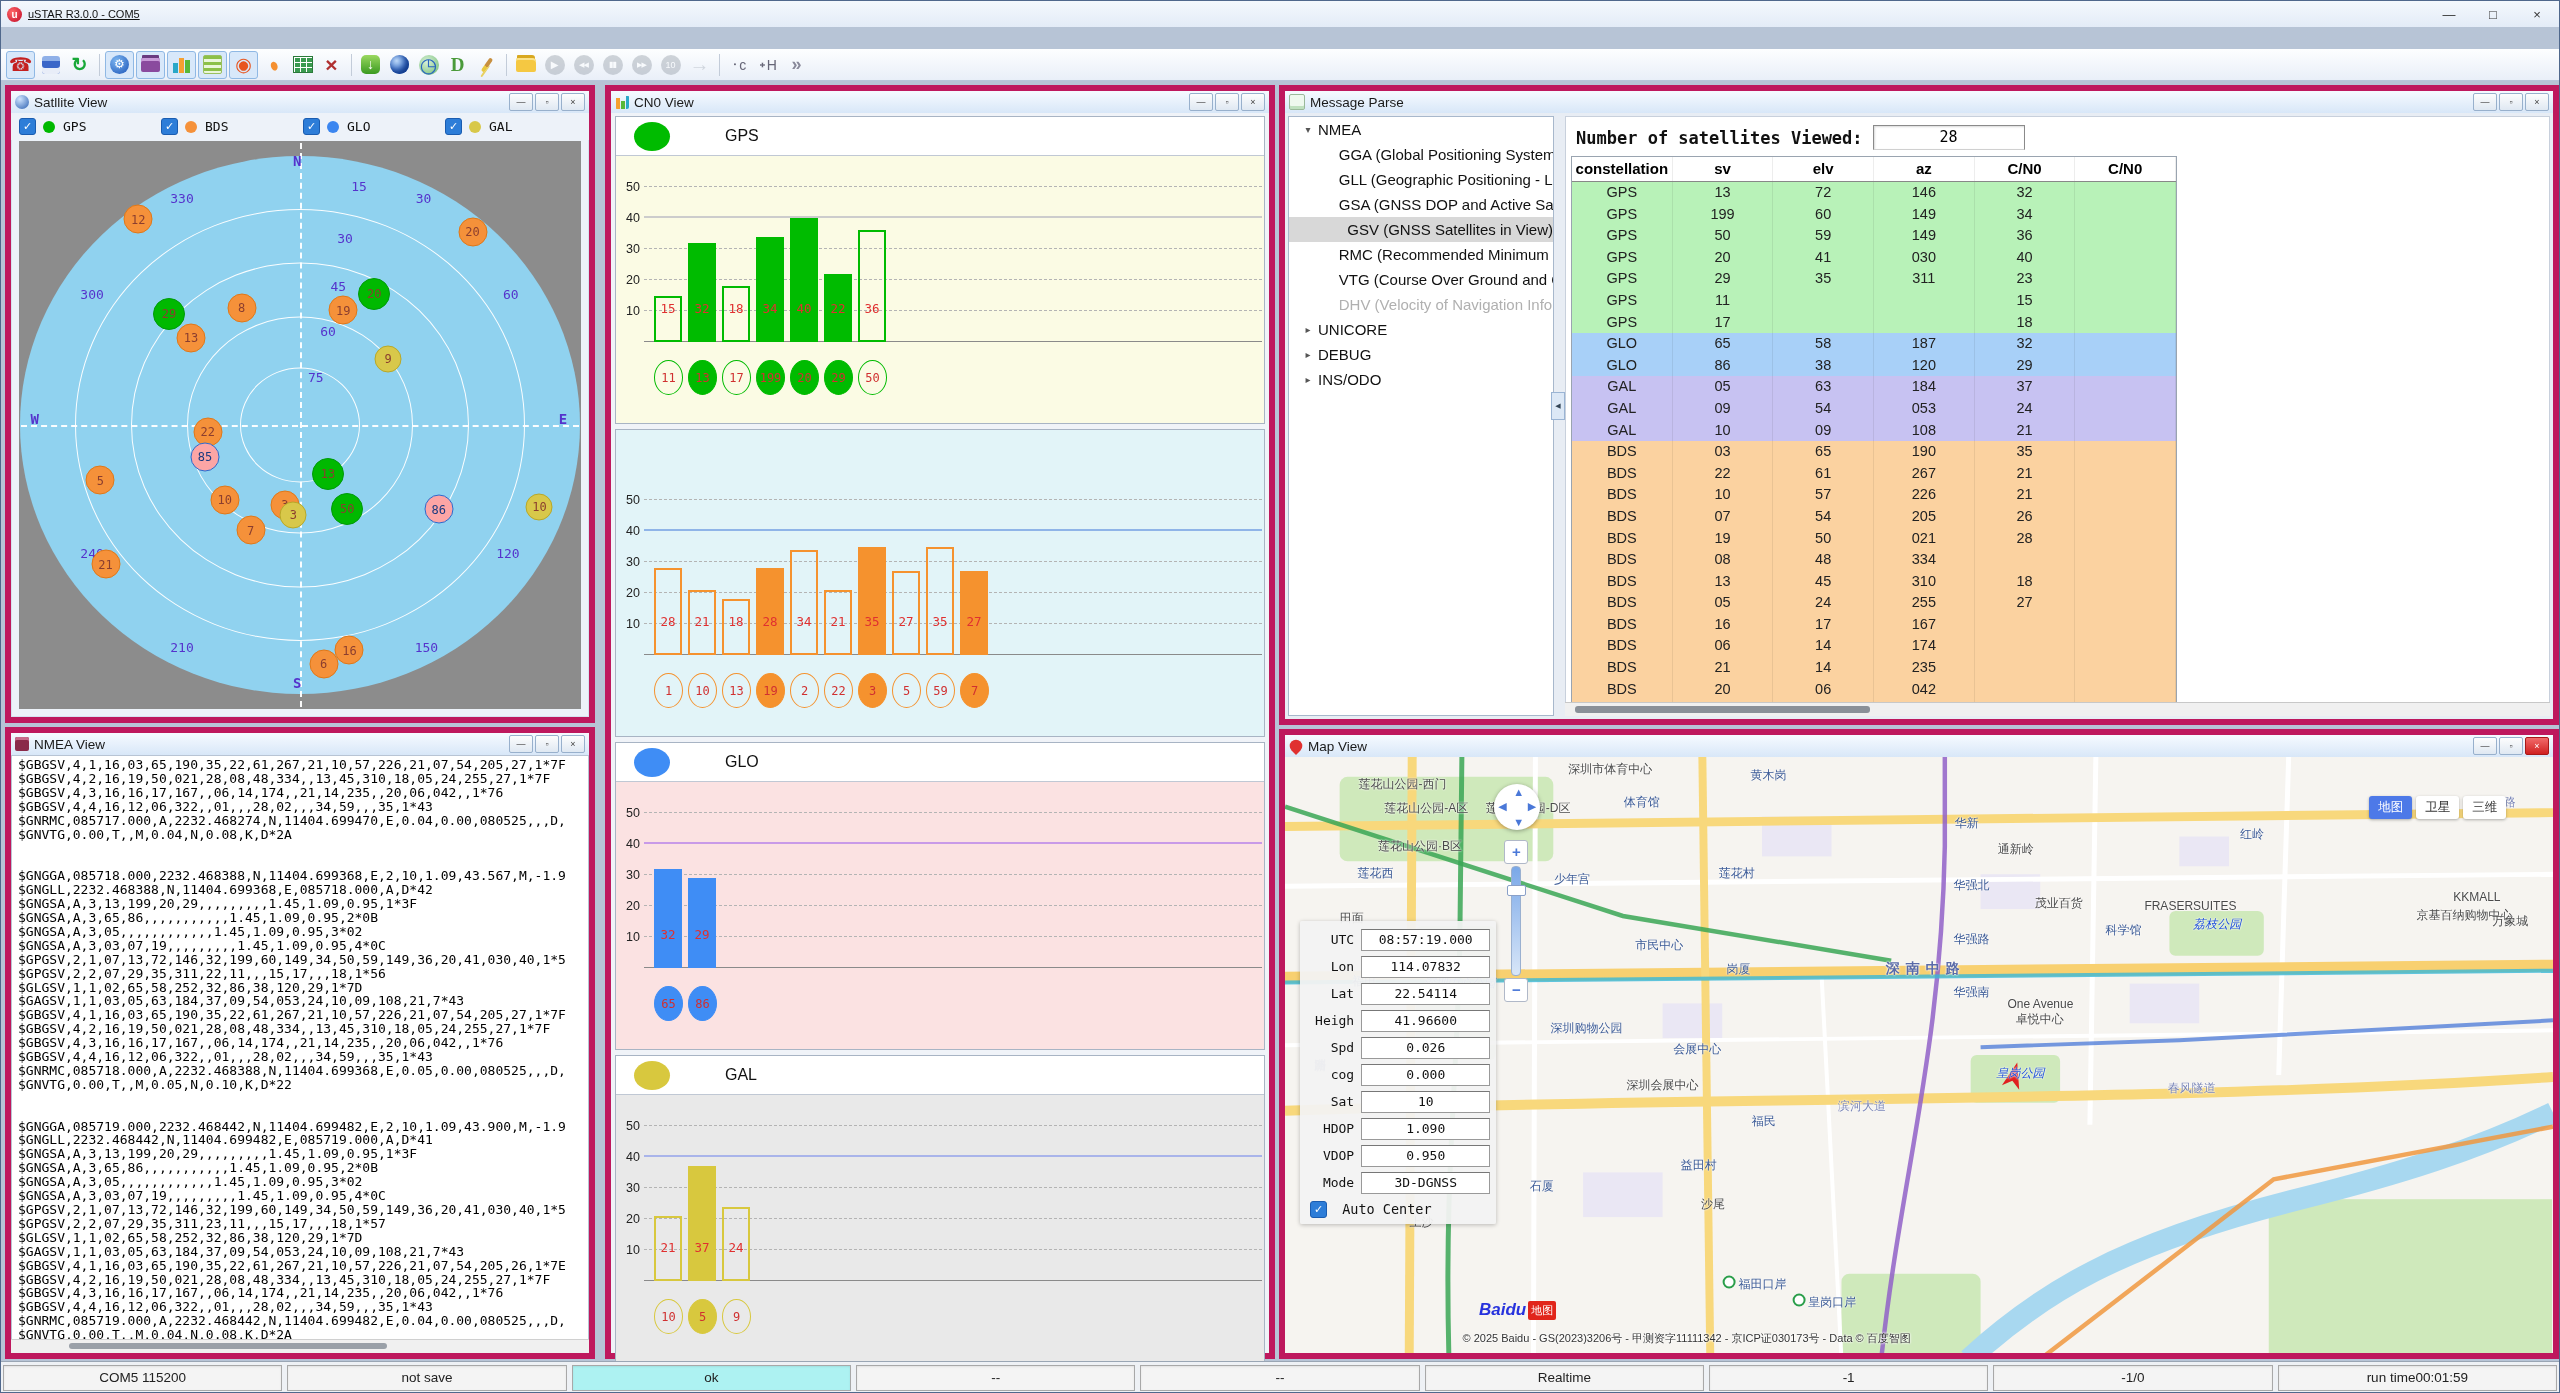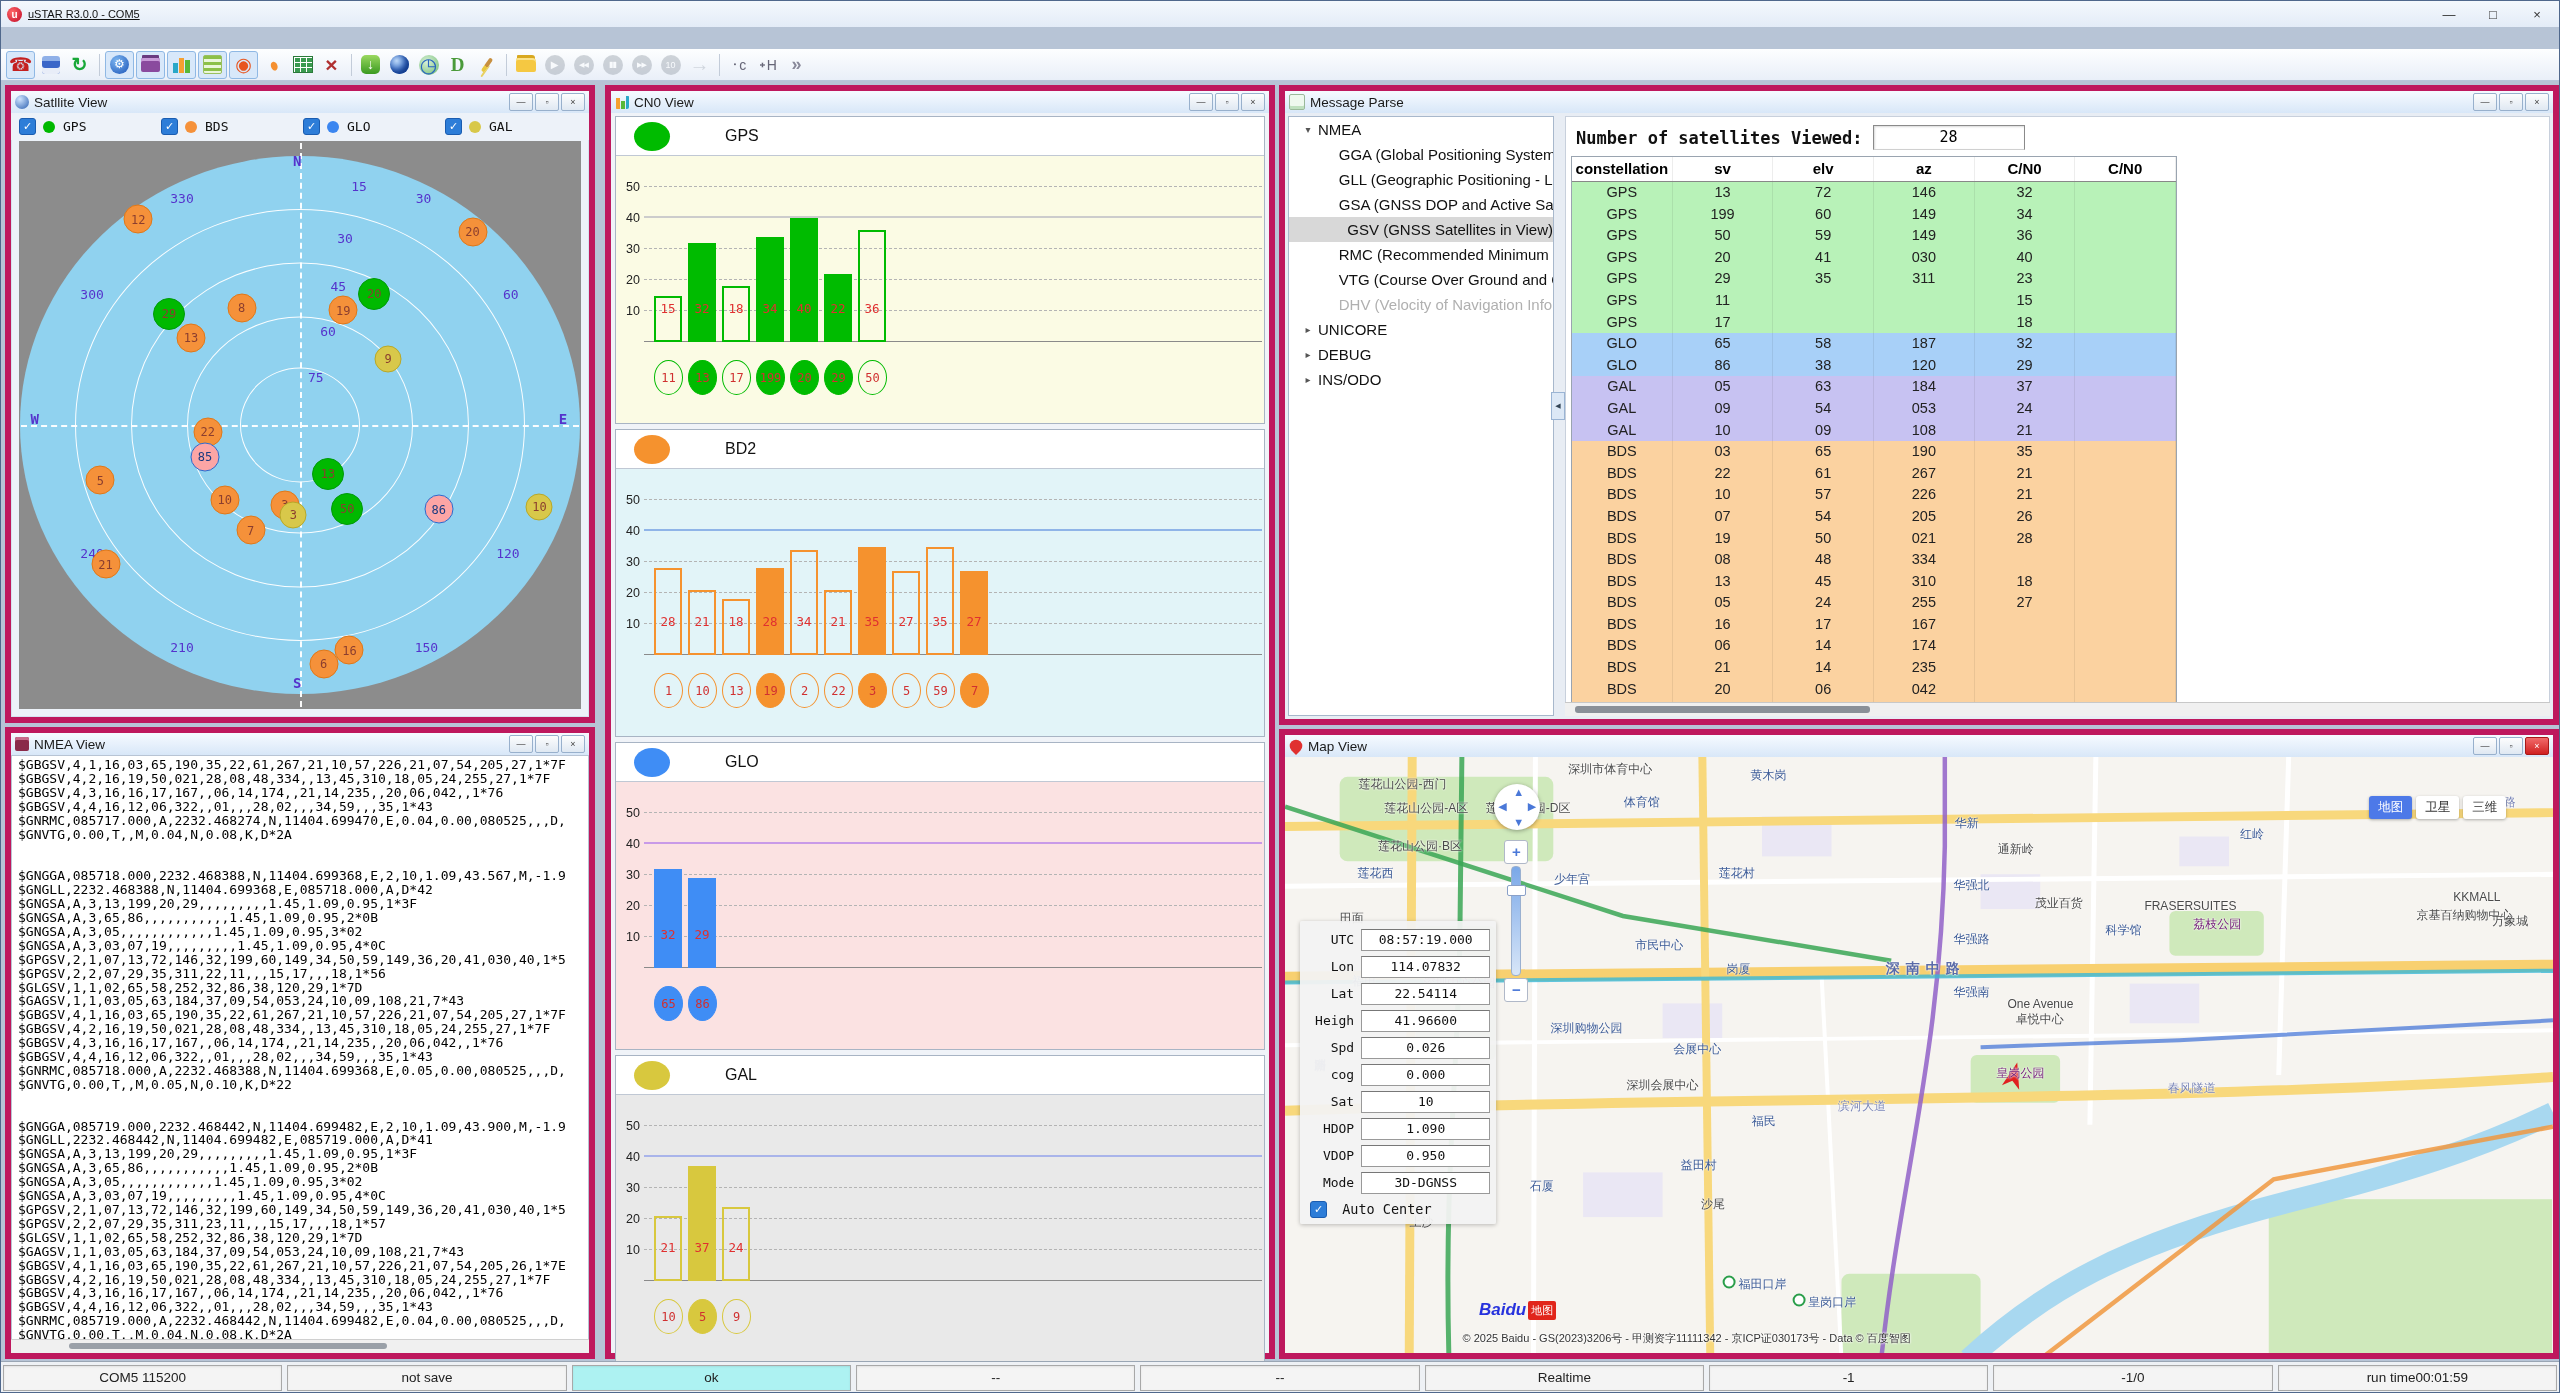--- a/index.html
+++ b/index.html
@@ -141,21 +141,21 @@
   .row-BDS{background:#fbd2a0;}
   .mp-hscroll{position:absolute;left:280px;right:3px;bottom:3px;height:13px;background:#f0f0f0;border-top:1px solid #c8c8c8;}
   .mp-hthumb{position:absolute;left:1%;width:30%;top:3px;height:7px;background:#8a9098;border-radius:3px;}
   
   .mapbody{position:absolute;inset:0;background:#f6f4f1;overflow:hidden;}
   .mapsvg{position:absolute;inset:0;}
   .mlabel{position:absolute;font-size:12px;color:#555;white-space:nowrap;text-shadow:0 0 2px #fff,0 0 2px #fff;transform:translate(-10%,-50%);}
   .mlabel.st{color:#3b5a96;}
   .mlabel.stbig{color:#2c4a88;font-size:13px;font-weight:bold;}
   .mlabel.pl{color:#4a4a4a;}
-  .mlabel.park{color:#701a75;}
+  .mlabel.park{color:#1d4ed8;font-style:italic;}
   .mlabel.rd{color:#7a86b8;}
   .mlabel.rdbig{color:#5a6aa8;font-size:14px;font-weight:bold;letter-spacing:6px;}
   .mlabel.rdv{writing-mode:vertical-lr;color:#7a86b8;}
   .mlabel.ic::before{content:"";display:inline-block;width:9px;height:9px;border:2px solid #2a9e4a;border-radius:50%;background:#fff;margin-right:3px;vertical-align:-1px;}
   .compass{position:absolute;width:46px;height:46px;border-radius:50%;background:#fff;box-shadow:0 1px 4px rgba(0,0,0,.35);color:#4a78d8;}
   .compass span{position:absolute;font-size:11px;}
   .czoom{position:absolute;width:24px;}
   .czbtn{width:24px;height:24px;background:#fff;border:1px solid #b0b8c8;border-radius:3px;text-align:center;line-height:22px;color:#4a78d8;font-size:15px;font-weight:bold;box-sizing:border-box;}
   .cztrack{width:8px;height:108px;margin:2px auto;background:linear-gradient(#7aa8e8,#d8e6f8);border:1px solid #9ab0d0;border-radius:4px;position:relative;}
   .czhandle{position:absolute;left:-5px;top:18px;width:17px;height:9px;background:#fff;border:1px solid #8aa0c8;border-radius:2px;}
@@ -460,24 +460,20 @@
               <div class="bcirc filled" style="--h: 99.2px;">13</div>
               <div class="bcirc hollow" style="--h: 55.800000000000004px;">17</div>
               <div class="bcirc filled" style="--h: 105.4px;">199</div>
               <div class="bcirc filled" style="--h: 124px;">20</div>
               <div class="bcirc filled" style="--h: 68.2px;">29</div>
               <div class="bcirc hollow" style="--h: 111.60000000000001px;">50</div>
             </div>
           </div>
 
           <div class="cnsec" style="--c: #f5922e; --bg: #e2f4f8; --ref: #8fb4e8;">
-            <div class="cnhead">
-              <div class="cndot"></div>
-              <div class="cnname">BD2</div>
-            </div>
             <div class="cnplot">
               <div class="grid" style="bottom:155px;"></div>
               <div class="refline" style="bottom:124px;"></div>
               <div class="grid" style="bottom:93px;"></div>
               <div class="grid" style="bottom:62px;"></div>
               <div class="grid" style="bottom:31px;"></div>
               <div class="baseline"></div>
               <span class="ytick" style="bottom:155px;">50</span>
               <span class="ytick" style="bottom:124px;">40</span>
               <span class="ytick" style="bottom:93px;">30</span>

